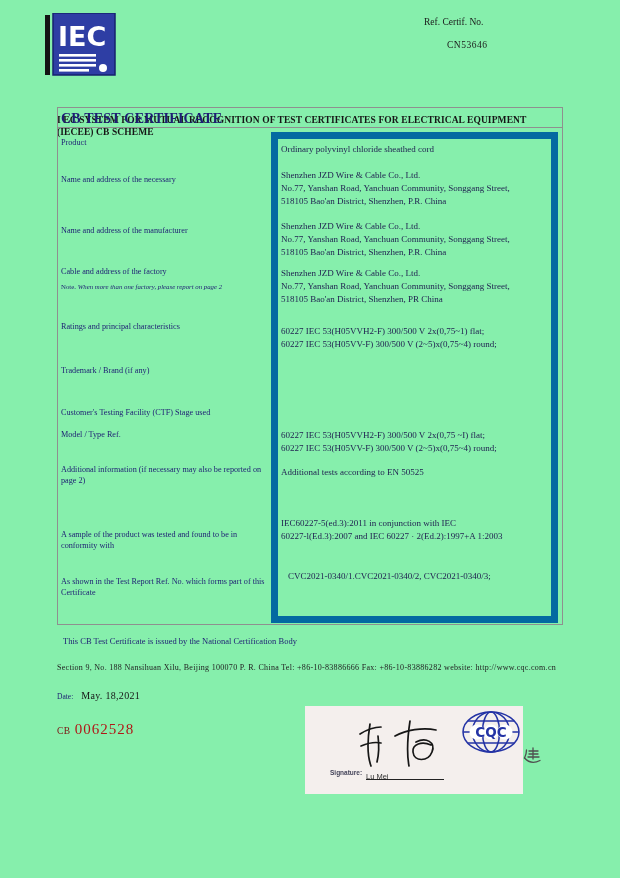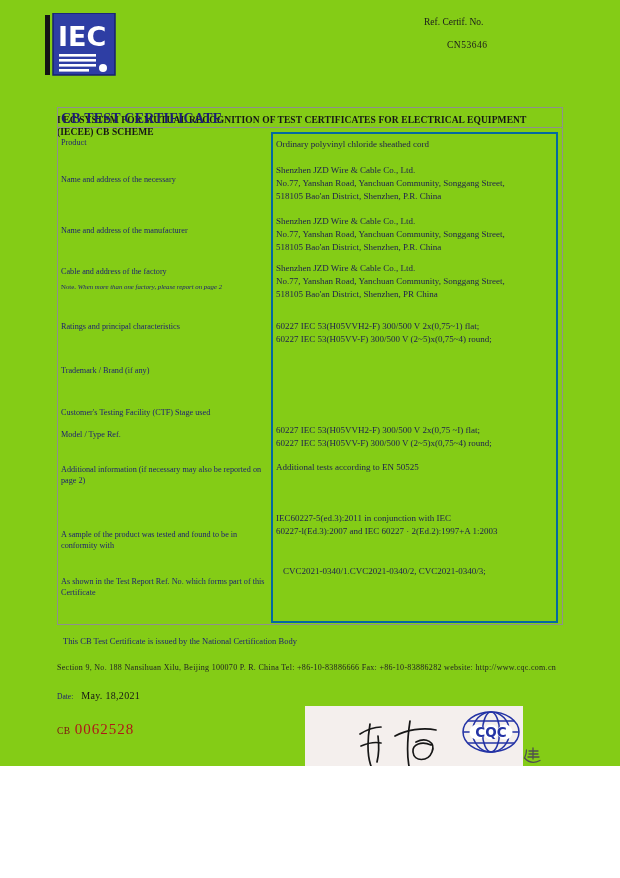--- a/index.html
+++ b/index.html
@@ -1,18 +1,18 @@
 <!DOCTYPE html>
 <html><head>
 <meta charset="utf-8">
 <style>
   * { margin:0; padding:0; box-sizing:border-box; }
   html,body { background:#ffffff; }
   .page {
-    position:relative; width:620px; height:766px; background:#84cc16;
+    position:relative; width:620px; height:878px; background:#86efac;
     font-family:"Liberation Serif", serif; overflow:hidden;
   }
   .abs { position:absolute; }
 
   
   .iec-logo { left:45px; top:13px; }
   .ref-label { left:424px; top:17px; font-size:9.5px; color:#1b1b1b; }
   .ref-number { left:447px; top:40px; font-size:9.5px; letter-spacing:.5px; color:#1b1b1b; }
   .scheme-title {
     left:57px; top:78px; width:508px; font-size:9.5px; font-weight:bold;
@@ -24,21 +24,21 @@
     left:57px; top:107px; width:506px; height:518px;
     border:1px solid #8f8f8f;
   }
   .cert-title {
     position:absolute; left:0; top:0; width:100%; height:20px;
     border-bottom:1px solid #8f8f8f; padding:3px 0 4px 3px;
     font-size:14px; font-weight:bold; color:#1d1d73; letter-spacing:.2px;
   }
   .values-box {
     position:absolute; left:213px; top:24px; width:287px; height:491px;
-    border:2px solid #0369a1;
+    border:7px solid #0369a1;
   }
   .lbl {
     position:absolute; left:3px; color:#1d1d73; font-size:8.2px;
     line-height:10.5px; width:205px; white-space:pre-line;
   }
   .note { position:absolute; left:3px; color:#1d1d73; font-size:6.8px; width:210px; }
   .note .it { font-style:italic; }
   .val {
     position:absolute; left:3px; width:280px; color:#1e1e4f; font-size:9px;
     line-height:13px; white-space:pre-line;

